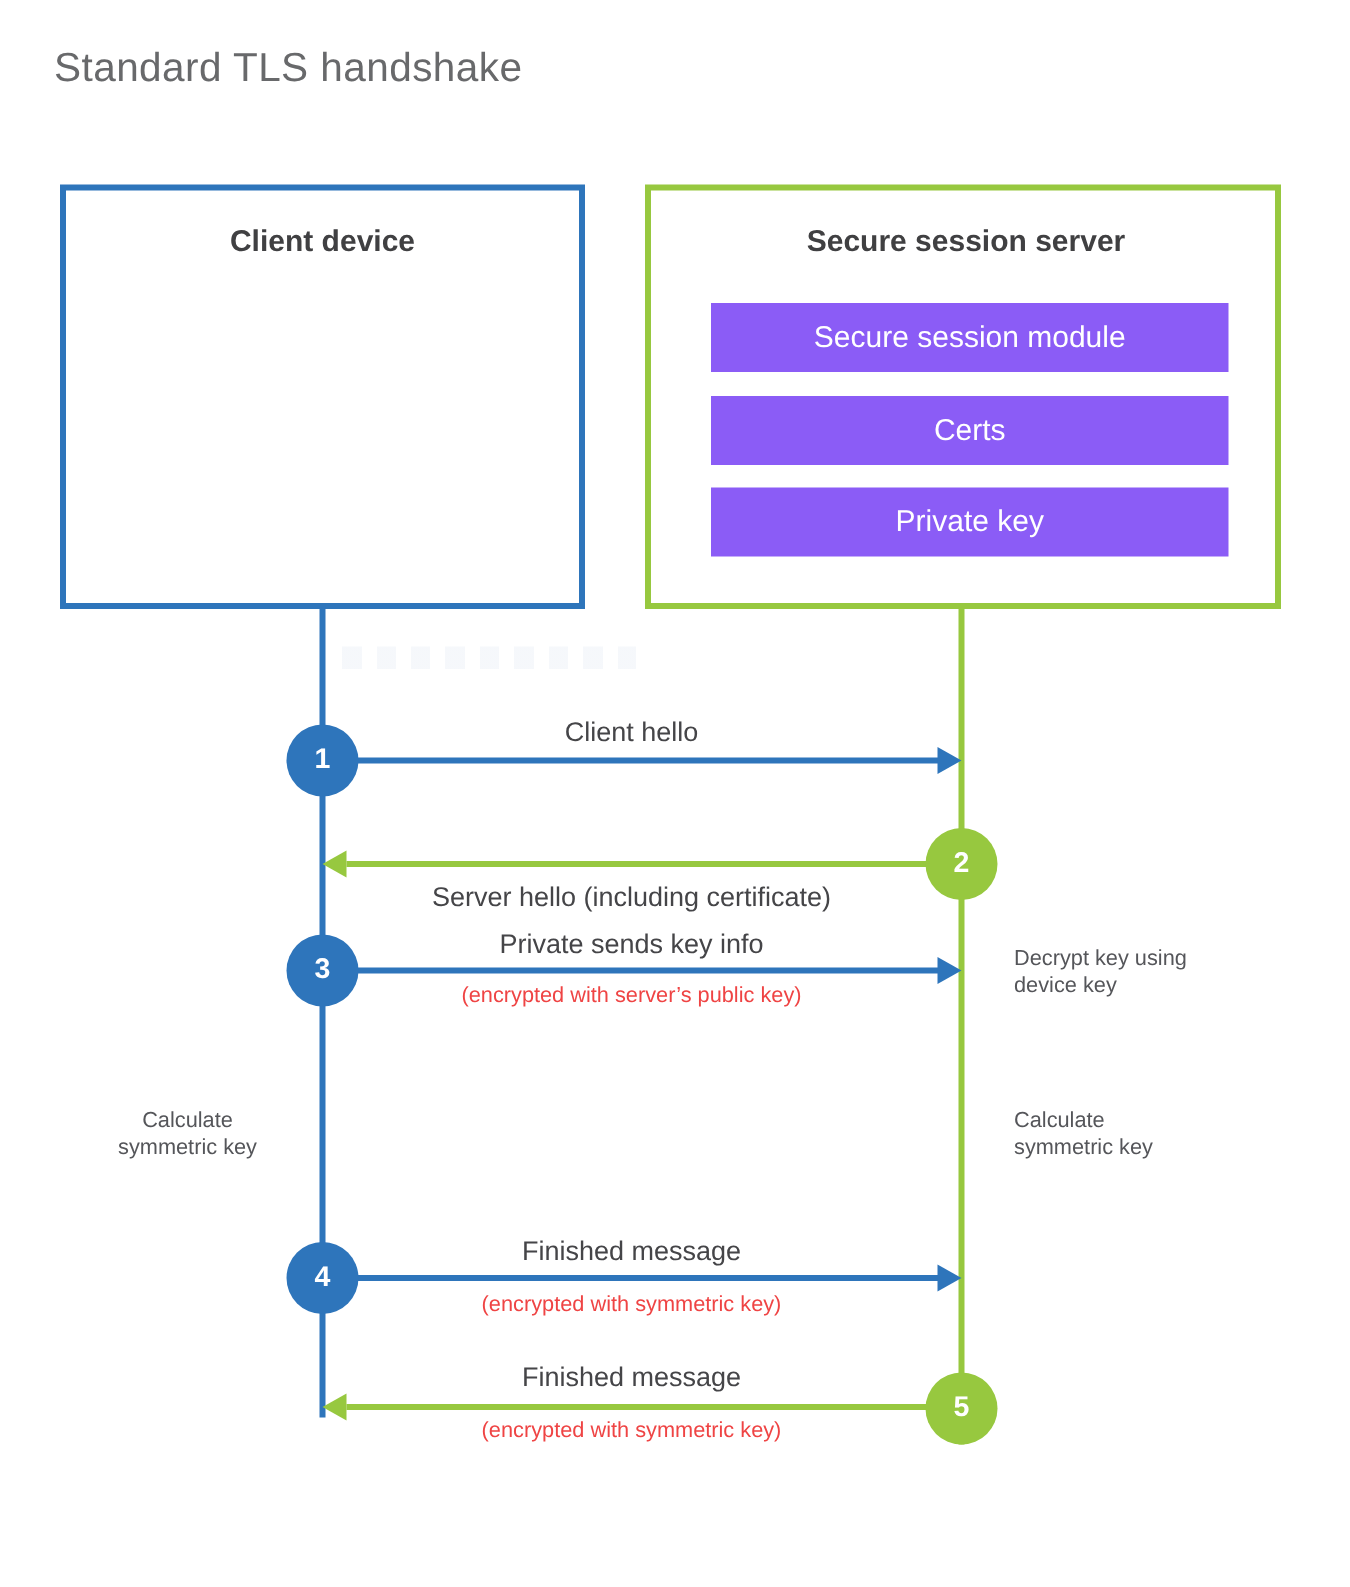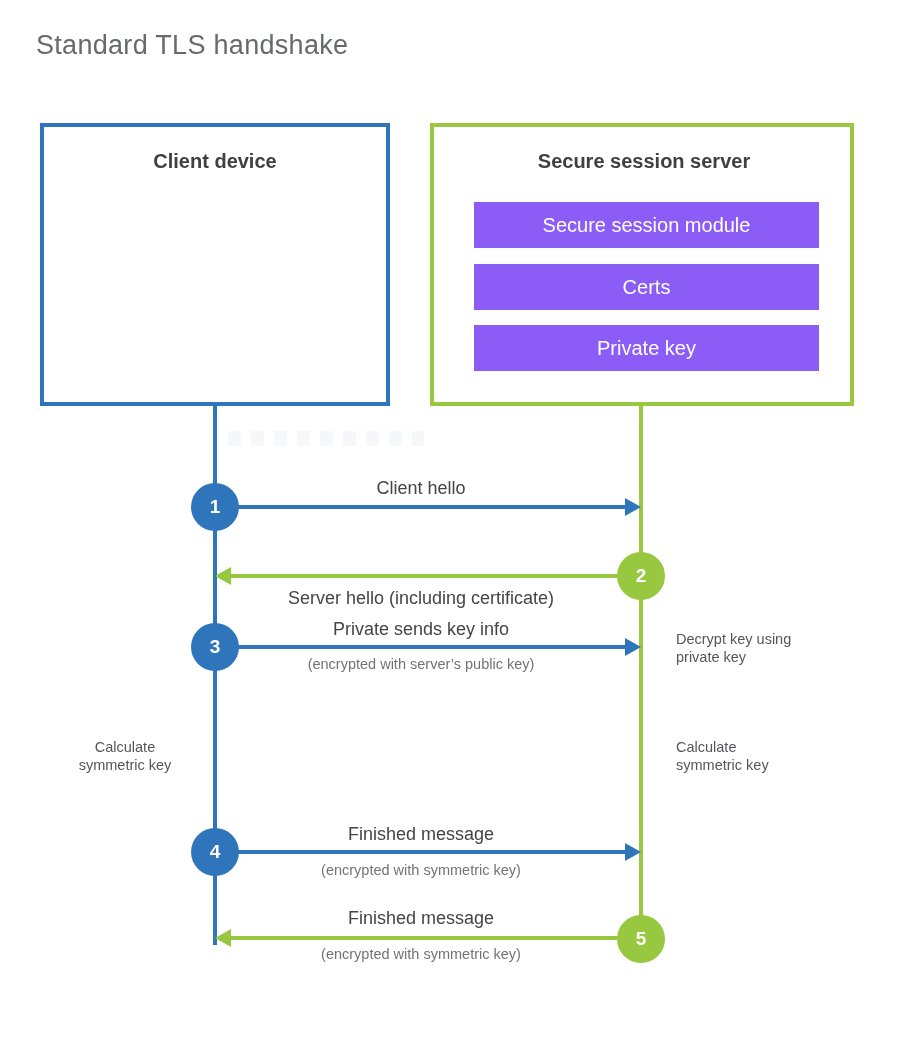--- a/index.html
+++ b/index.html
@@ -51,21 +51,21 @@
     display:flex;align-items:center;justify-content:center;
     color:#ffffff;font-size:19px;font-weight:700;
   }
   .badge-blue{background:#2e75bb;}
   .badge-green{background:#97c83f;}
   
   .msg-label{
     left:215px;width:412px;text-align:center;font-size:18px;color:#454548;
   }
   .msg-sublabel{
-    left:215px;width:412px;text-align:center;font-size:14.5px;color:#737373;
+    left:215px;width:412px;text-align:center;font-size:14.5px;color:#ef4444;
   }
   .side-note{
     font-size:14.5px;color:#55565a;line-height:17.5px;white-space:pre-line;
   }
 </style>
 </head>
 <body>
 
 <div id="canvas">
 
@@ -105,21 +105,21 @@
   </div>
 
   <div class="abs msg-label" style="top:619px;">Private sends key info</div>
   <div class="abs arrow-line arrow-blue" style="left:215px;top:645px;width:412px;"></div>
   <div class="abs head head-right" style="left:625px;top:638px;"></div>
   <div class="abs msg-sublabel" style="top:656px;">(encrypted with server’s public key)</div>
   <div class="abs badge badge-blue" style="left:191px;top:623px;">
     <span>3</span>
   </div>
   <div class="abs side-note" style="left:676px;top:631px;width:140px;text-align:left;">Decrypt key using
-private key</div>
+device key</div>
 
   <div class="abs side-note" style="left:60px;top:739px;width:130px;text-align:center;">Calculate
 symmetric key</div>
   <div class="abs side-note" style="left:676px;top:739px;width:130px;text-align:left;">Calculate
 symmetric key</div>
 
   <div class="abs msg-label" style="top:824px;">Finished message</div>
   <div class="abs arrow-line arrow-blue" style="left:215px;top:850px;width:412px;"></div>
   <div class="abs head head-right" style="left:625px;top:843px;"></div>
   <div class="abs msg-sublabel" style="top:862px;">(encrypted with symmetric key)</div>

